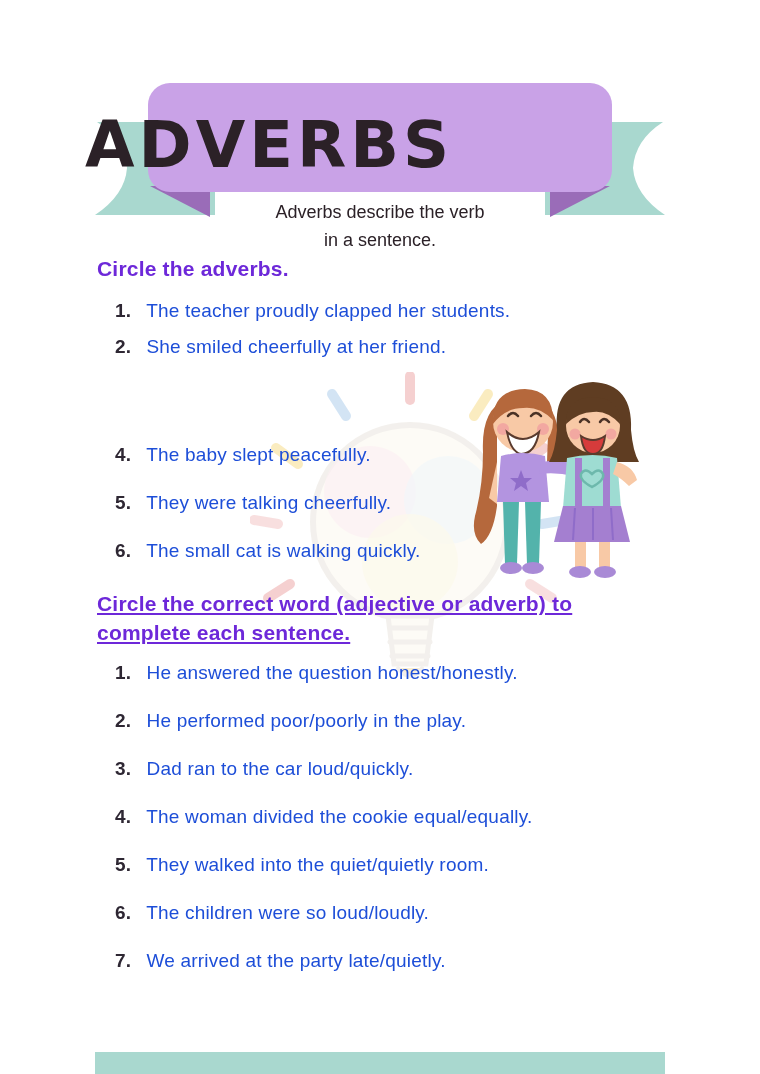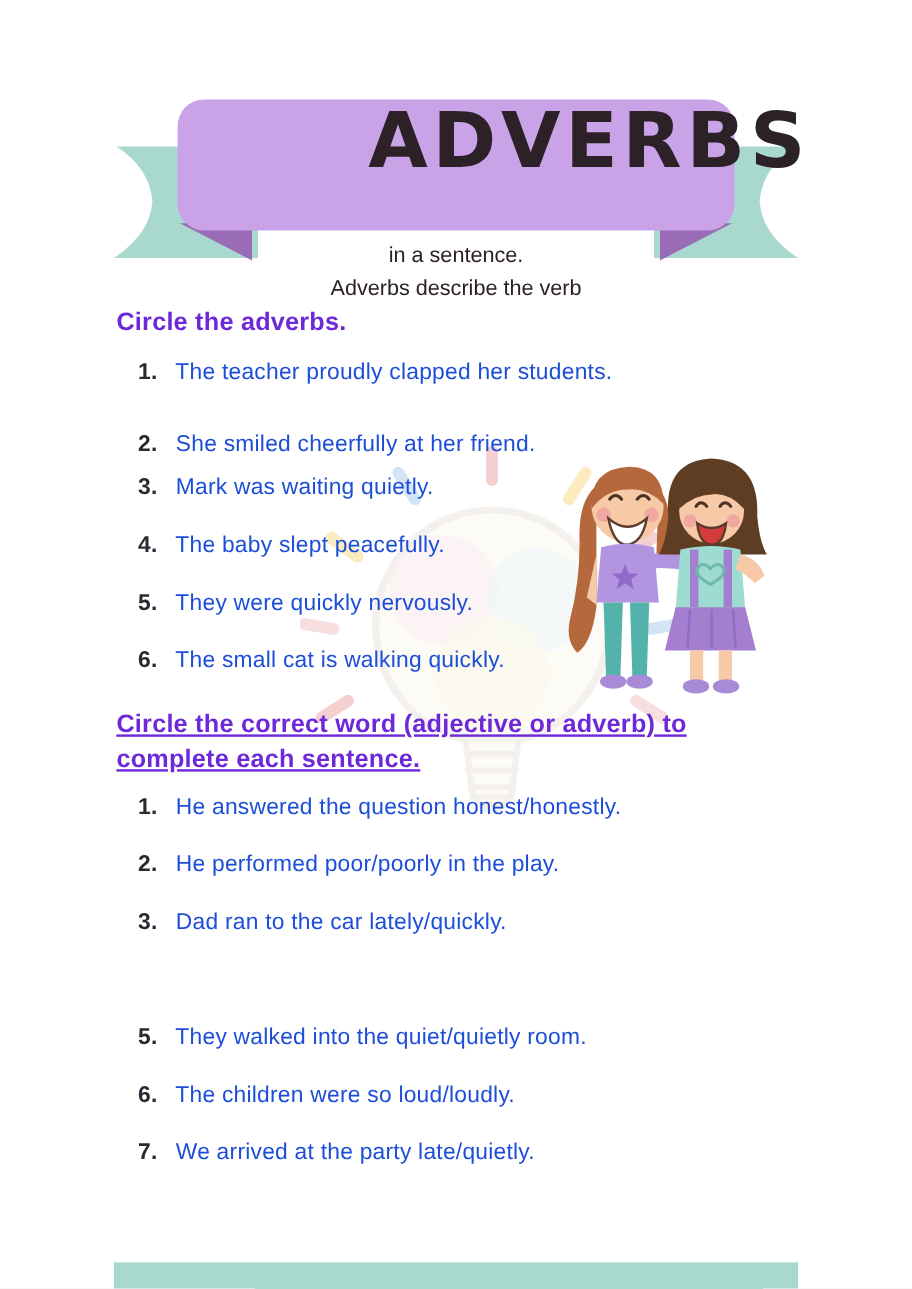--- a/index.html
+++ b/index.html
@@ -8,22 +8,22 @@
     width:760px;height:1074px;
     margin:0 auto;
     background:#ffffff;
     overflow:hidden;
     font-family:"Liberation Sans",sans-serif;
     color:#37303a;
   }
   
   .banner-svg{position:absolute;left:85px;top:80px;}
   .banner-title{
-    position:absolute;left:85px;top:86px;width:590px;
-    text-align:right;
+    position:absolute;left:85px;top:113px;width:590px;
+    text-align:left;
     font-family:"DejaVu Sans",sans-serif;
     font-weight:800;
     font-size:64px;
     letter-spacing:4px;
     color:#2b2127;
     line-height:1;
   }
   .banner-subtitle{
     position:absolute;left:0;top:198px;width:760px;
     text-align:center;
@@ -93,45 +93,41 @@
 
   <svg class="banner-svg" width="590" height="145" viewBox="0 0 590 145">
     <path d="M130 42 L12 42 Q40 60 42 88 Q40 115 10 135 L130 135 Z" fill="#a9d8cf"></path>
     <path d="M460 42 L578 42 Q550 60 548 88 Q550 115 580 135 L460 135 Z" fill="#a9d8cf"></path>
     <path d="M65 106 L125 106 L125 137 Z" fill="#9a6cb8"></path>
     <path d="M525 106 L465 106 L465 137 Z" fill="#9a6cb8"></path>
     <rect x="63" y="3" width="464" height="109" rx="22" fill="#c9a2e7"></rect>
   </svg>
   <div class="banner-title" style="color: rgb(43, 33, 39);">ADVERBS</div>
   <div class="banner-subtitle">
+    <div>Adverbs describe the verb</div>
     <div>in a sentence.</div>
-    <div>Adverbs describe the verb</div>
   </div>
 
   <div class="sec-heading" id="s1-heading">Circle the adverbs.</div>
 
   <div class="row" style="top:300px">
     <span class="num">1.</span>
     <span class="txt">The teacher proudly clapped her students.</span>
   </div>
-  <div class="row" style="top:360px">
+  <div class="row" style="top:336px">
     <span class="num">2.</span>
     <span class="txt">She smiled cheerfully at her friend.</span>
-  </div>
-  <div class="row" style="top:396px">
-    <span class="num">3.</span>
-    <span class="txt">Mark was waiting quietly.</span>
   </div>
   <div class="row" style="top:444px">
     <span class="num">4.</span>
     <span class="txt">The baby slept peacefully.</span>
   </div>
   <div class="row" style="top:492px">
     <span class="num">5.</span>
-    <span class="txt">They were quickly nervously.</span>
+    <span class="txt">They were talking cheerfully.</span>
   </div>
   <div class="row" style="top:540px">
     <span class="num">6.</span>
     <span class="txt">The small cat is walking quickly.</span>
   </div>
 
   <svg class="kids" width="202" height="214" viewBox="0 0 202 214">
 
     <path d="M52 34 Q28 44 30 86 Q30 120 22 150 Q18 168 28 178 Q40 170 44 140 L44 70 Z" fill="#b5683c"></path>
     <path d="M96 40 Q110 60 104 96 L94 96 Z" fill="#b5683c"></path>
@@ -185,21 +181,25 @@
   <div class="row" style="top:662px">
     <span class="num">1.</span>
     <span class="txt">He answered the question honest/honestly.</span>
   </div>
   <div class="row" style="top:710px">
     <span class="num">2.</span>
     <span class="txt">He performed poor/poorly in the play.</span>
   </div>
   <div class="row" style="top:758px">
     <span class="num">3.</span>
-    <span class="txt">Dad ran to the car lately/quickly.</span>
+    <span class="txt">Dad ran to the car loud/quickly.</span>
+  </div>
+  <div class="row" style="top:806px">
+    <span class="num">4.</span>
+    <span class="txt">The woman divided the cookie equal/equally.</span>
   </div>
   <div class="row" style="top:854px">
     <span class="num">5.</span>
     <span class="txt">They walked into the quiet/quietly room.</span>
   </div>
   <div class="row" style="top:902px">
     <span class="num">6.</span>
     <span class="txt">The children were so loud/loudly.</span>
   </div>
   <div class="row" style="top:950px">

